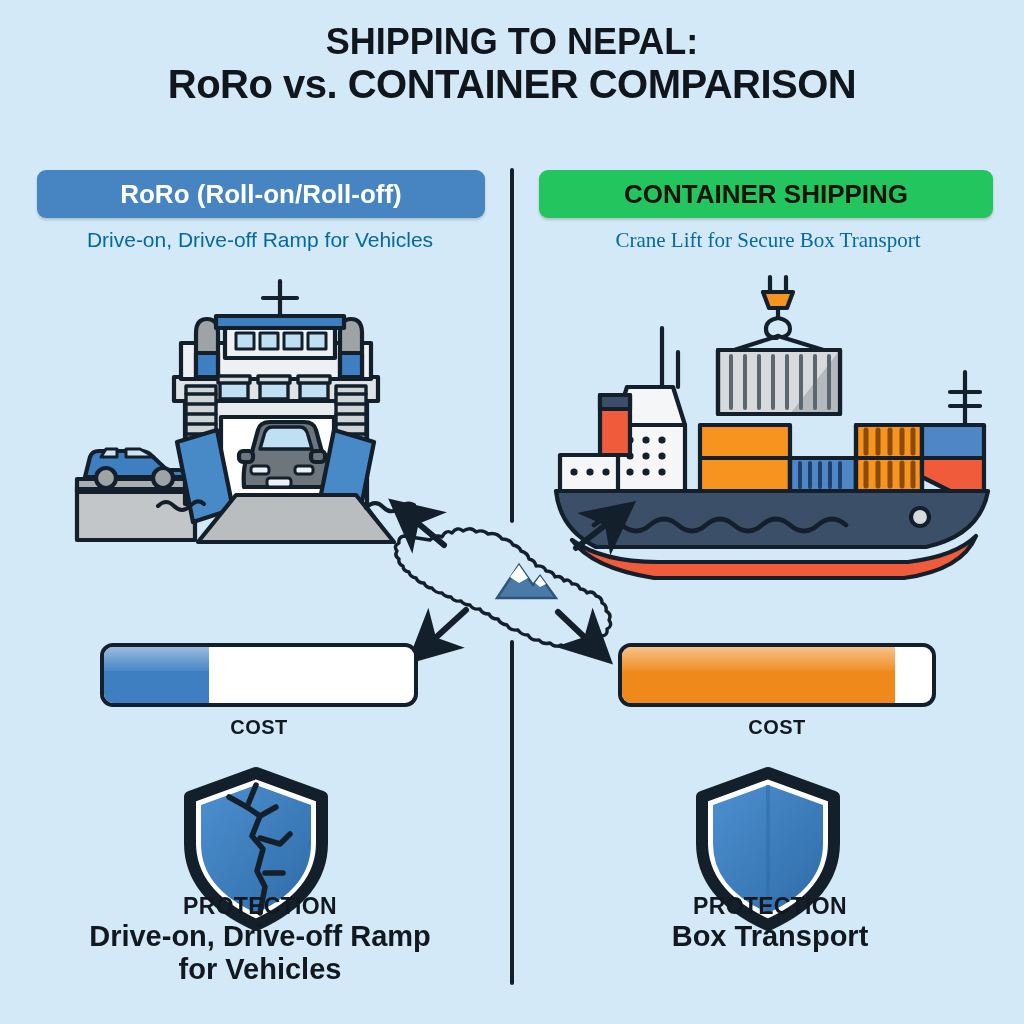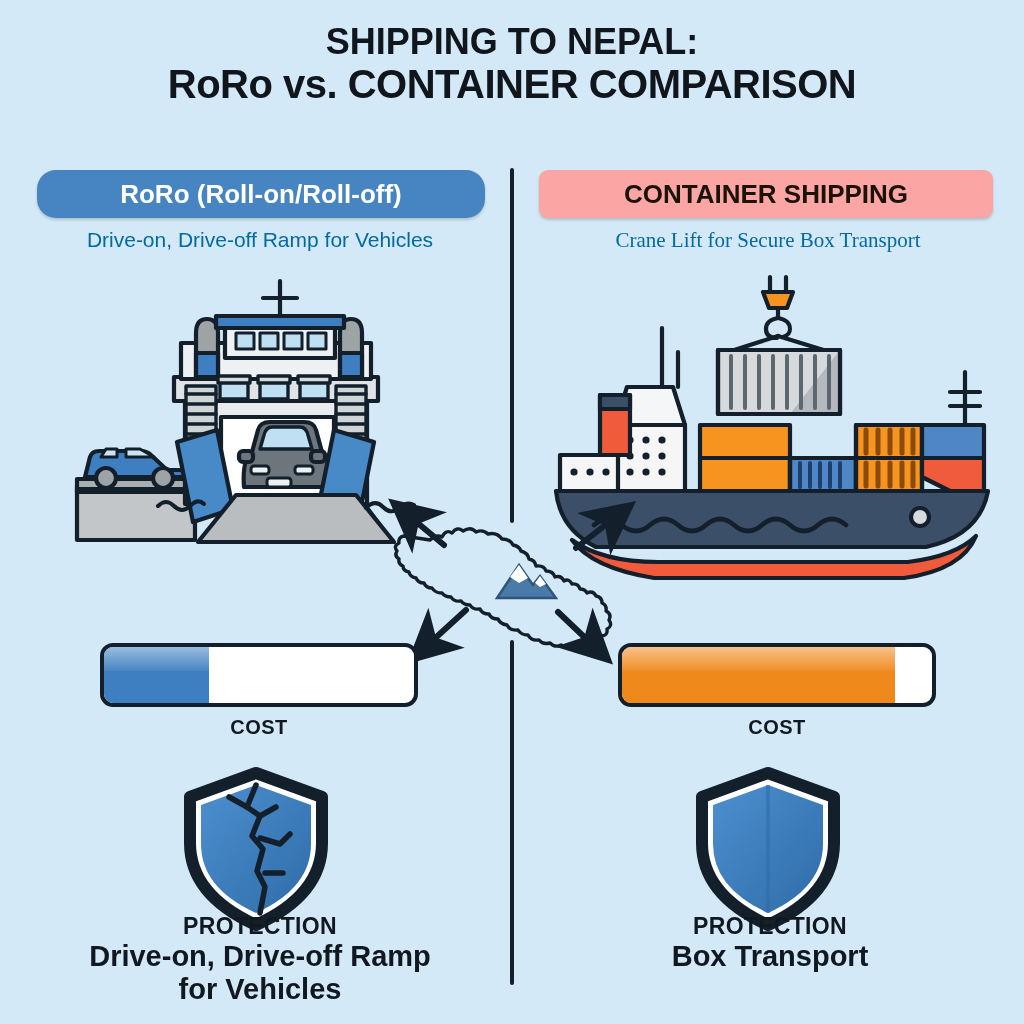--- a/index.html
+++ b/index.html
@@ -66,40 +66,40 @@
     pointer-events:none;
   }
   .bar-label{
     position:absolute;top:716px;width:318px;text-align:center;
     font-size:20px;font-weight:bold;letter-spacing:.5px;color:#12181f;
   }
   #cost-label-left{left:100px;}
   #cost-label-right{left:618px;}
 
   
-  .foot{position:absolute;top:893px;width:460px;text-align:center;line-height:1.16;margin-top:20px;}
+  .foot{position:absolute;top:893px;width:460px;text-align:center;line-height:1.16;}
   #foot-left{left:30px;}
   #foot-right{left:540px;}
   .foot .ft{display:block;font-size:23px;font-weight:bold;letter-spacing:.3px;}
   .foot .fd{display:block;font-size:29px;font-weight:bold;}
 </style>
 </head>
 <body style="background: rgb(212, 233, 247);">
 
 <div class="stage">
 
   <div class="title">
     <span class="l1">SHIPPING TO NEPAL:</span>
     <span class="l2">RoRo vs. CONTAINER COMPARISON</span>
   </div>
 
-  <div class="hdr-bar" id="hdr-left" style="background: rgb(71, 133, 194); color: rgb(255, 255, 255); border-radius: 19px;">RoRo (Roll-on/Roll-off)</div>
+  <div class="hdr-bar" id="hdr-left" style="background: rgb(71, 133, 194); color: rgb(255, 255, 255);">RoRo (Roll-on/Roll-off)</div>
   <div class="hdr-sub" id="sub-left">Drive-on, Drive-off Ramp for Vehicles</div>
 
-  <div class="hdr-bar" id="hdr-right" style="background: #fca5a5; color: rgb(27, 18, 8);">CONTAINER SHIPPING</div>
+  <div class="hdr-bar" id="hdr-right" style="background: #22c55e; color: rgb(27, 18, 8);">CONTAINER SHIPPING</div>
   <div class="hdr-sub" id="sub-right">Crane Lift for Secure Box Transport</div>
 
   <div class="divider" id="divider-top"></div>
   <div class="divider" id="divider-bottom"></div>
 
   <svg class="art" viewBox="0 0 1024 1024">
     <defs>
       <linearGradient id="gloss" x1="0" y1="0" x2="0" y2="1">
         <stop offset="0" stop-color="#ffffff" stop-opacity=".55"></stop>
         <stop offset="1" stop-color="#ffffff" stop-opacity="0"></stop>

